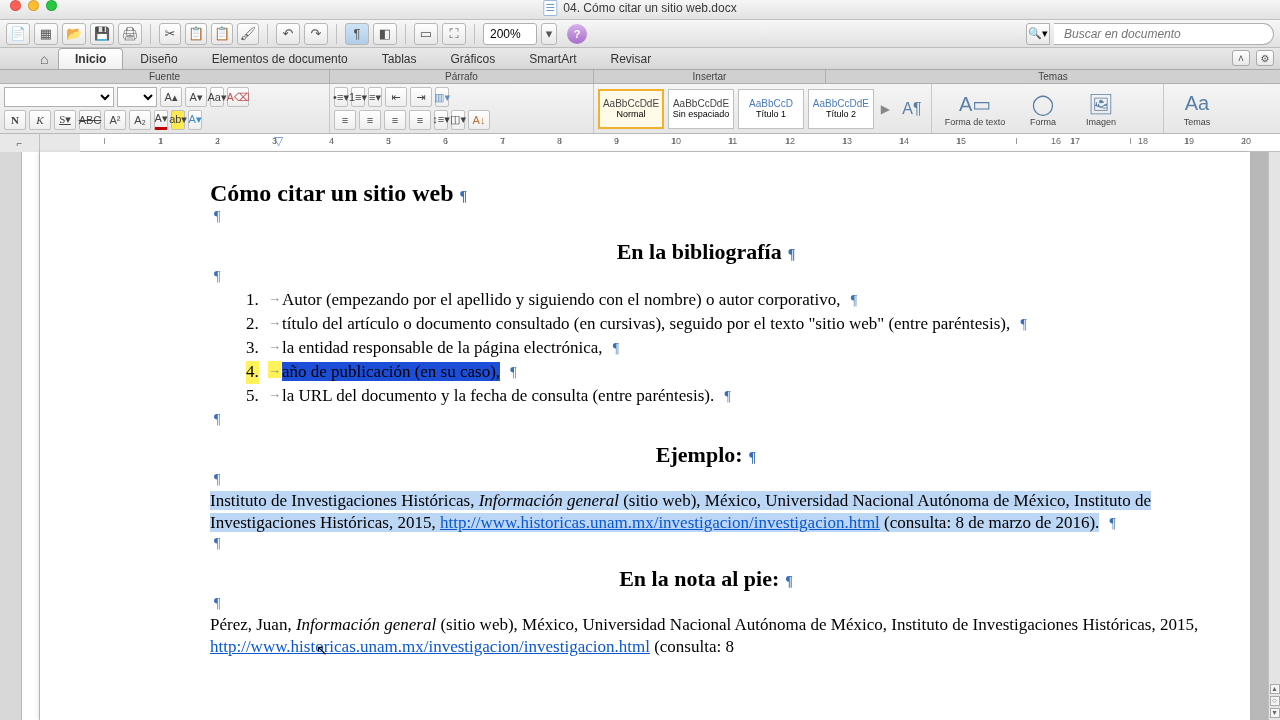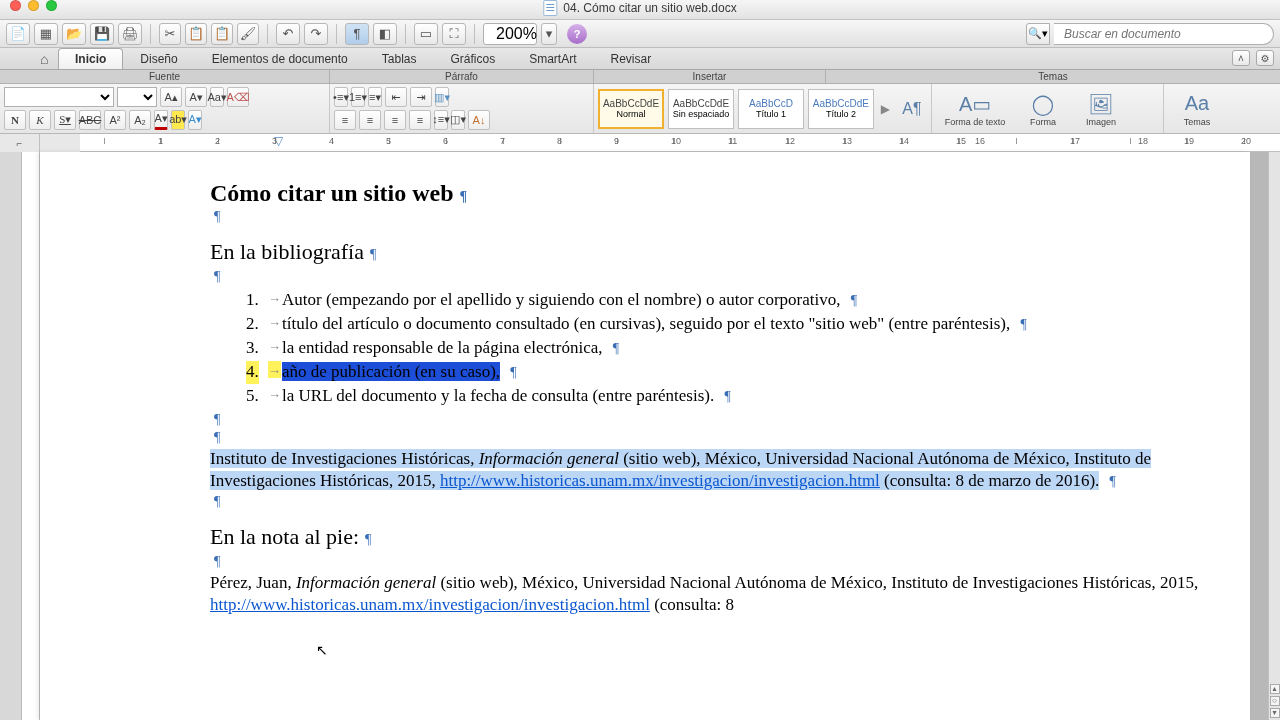--- a/index.html
+++ b/index.html
@@ -10,21 +10,21 @@
 .dot { width: 11px; height: 11px; border-radius: 50%; border: 0.5px solid rgba(0,0,0,.15); }
 .red{background:#ff5f57}.yellow{background:#febc2e}.green{background:#28c840}
 .titlecenter { position: absolute; left: 50%; transform: translateX(-50%); display: flex; align-items: center; gap: 6px; color: #3a3a3a; font-size: 12px; }
 .docicon { width: 14px; height: 16px; background: #fff; border: 1px solid #9cb8d8; border-radius: 1px; position: relative; }
 .docicon::after{content:"";position:absolute;top:3px;left:2px;right:2px;height:1px;background:#6d9ccf;box-shadow:0 3px 0 #6d9ccf,0 6px 0 #6d9ccf}
 
 .toolbar1 { height: 28px; background: linear-gradient(#f7f7f7,#e1e1e1); border-bottom: 1px solid #bdbdbd; display: flex; align-items: center; padding: 0 6px; gap: 4px; }
 .tbtn { width: 24px; height: 22px; border: 1px solid #b8b8b8; border-radius: 3px; background: linear-gradient(#fff,#e8e8e8); display: flex; align-items: center; justify-content: center; color: #555; font-size: 13px; }
 .tbtn.small{width:22px}
 .sep { width: 1px; height: 20px; background: #c0c0c0; margin: 0 4px; }
-.zoombox { height: 22px; border: 1px solid #b0b0b0; background: #fff; display: flex; align-items: center; padding: 0 12px; font-size: 16px; width: 54px; border-radius: 3px; }
+.zoombox { height: 22px; border: 1px solid #b0b0b0; background: #fff; display: flex; align-items: center; padding: 0 6px; font-size: 12px; width: 54px; border-radius: 3px; }
 .help { width: 20px; height: 20px; border-radius: 50%; background: linear-gradient(#d6b1ea,#a86ec9); color: #fff; display: flex; align-items: center; justify-content: center; font-weight: bold; margin-left: 6px; }
 .spacer { flex: 1; }
 .searchwrap { display: flex; align-items: center; gap: 4px; }
 .searchbtn { width: 24px; height: 22px; border: 1px solid #b0b0b0; border-radius: 3px 0 0 3px; background: linear-gradient(#fff,#e8e8e8); display:flex;align-items:center;justify-content:center; }
 .searchbox { width: 220px; height: 22px; border: 1px solid #b0b0b0; border-left:none; border-radius: 0 11px 11px 0; background: #fff; padding: 0 10px; font-size: 12px; color: #999; font-style: italic; }
 
 .tabs { height: 22px; background: linear-gradient(#e8e8e8,#d8d8d8); display: flex; align-items: flex-end; padding-left: 30px; border-bottom: 1px solid #a8a8a8; position: relative; }
 .homei { position:absolute; left:40px; top:3px; font-size:14px; color:#555; }
 .tab { padding: 3px 16px 3px 16px; font-size: 12px; color: #333; border: 1px solid transparent; border-bottom: none; cursor: pointer; }
 .tab.active { background: linear-gradient(#fff,#f0f0f0); border-color: #a8a8a8; border-radius: 4px 4px 0 0; font-weight: bold; }
@@ -62,21 +62,21 @@
 .ruler .tick { position: absolute; top: 4px; border-left: 1px solid #999; height: 6px; }
 .ruler .num { position: absolute; top: 2px; font-size: 9px; }
 .rindent { position: absolute; top: 0; font-size: 12px; color: #5b8fd0; }
 
 .docarea { position: absolute; top: 152px; left: 0; right: 12px; bottom: 0; background: #b8b8b8; display: flex; }
 .vruler { width: 18px; background: #fff; border-right: 1px solid #c0c0c0; margin-left: 22px; }
 .page { background: #fff; margin-left: 0; width: 1210px; padding: 28px 48px 0 170px; font-family: Georgia, 'Times New Roman', serif; color: #000; overflow: hidden; box-shadow: -2px 0 4px rgba(0,0,0,.1); }
 .leftgray{position:absolute;left:0;top:0;width:22px;bottom:0;background:#d8d8d8;border-right:1px solid #bbb}
 
 .page h1 { font-size: 24px; font-weight: bold; margin-bottom: 0; }
-.page h2 { font-size: 22px; font-weight: normal; margin: 14px 0 4px; }
+.page h2 { font-size: 22px; font-weight: bold; margin: 14px 0 4px; text-align: center; }
 .pil { color: #3b6fb5; font-size: 14px; display: inline-block; margin-left: 6px; }
 .para-pil { color: #3b6fb5; font-size: 14px; margin: 2px 0 2px 4px; }
 .content { font-size: 17px; line-height: 1.35; }
 ol.steps { list-style: none; margin: 4px 0 4px 36px; }
 ol.steps li { position: relative; padding-left: 36px; margin: 1px 0; }
 ol.steps li .num { position: absolute; left: 0; }
 ol.steps li .arr { position: absolute; left: 22px; color: #888; font-size: 13px; }
 .hl { background: #fff25a; }
 .hl-line { background: #1d4ed8; display: inline; }
 .sel { background: #bcd6f5; }
@@ -278,21 +278,21 @@
       <div class="num" style="left: 648px;">11</div>
       <div class="tick" style="left: 708px;"></div>
       <div class="num" style="left: 705px;">12</div>
       <div class="tick" style="left: 765px;"></div>
       <div class="num" style="left: 762px;">13</div>
       <div class="tick" style="left: 822px;"></div>
       <div class="num" style="left: 819px;">14</div>
       <div class="tick" style="left: 879px;"></div>
       <div class="num" style="left: 876px;">15</div>
       <div class="tick" style="left: 936px;"></div>
-      <div class="num" style="left: 895px;">16</div>
+      <div class="num" style="left: 971px;">16</div>
       <div class="tick" style="left: 993px;"></div>
       <div class="num" style="left: 990px;">17</div>
       <div class="tick" style="left: 1050px;"></div>
       <div class="num" style="left: 1058px;">18</div>
       <div class="tick" style="left: 1107px;"></div>
       <div class="num" style="left: 1104px;">19</div>
       <div class="tick" style="left: 1164px;"></div>
       <div class="num" style="left: 1161px;">20</div>
     </div>
 </div>
@@ -308,20 +308,21 @@
     <div class="content">
       <ol class="steps">
         <li><span class="num">1.</span><span class="arr">→</span><span>Autor (empezando por el apellido y siguiendo con el nombre) o autor corporativo,</span> <span class="pil">¶</span></li>
         <li><span class="num">2.</span><span class="arr">→</span><span>título del artículo o documento consultado (en cursivas), seguido por el texto "sitio web" (entre paréntesis),</span> <span class="pil">¶</span></li>
         <li><span class="num">3.</span><span class="arr">→</span><span>la entidad responsable de la página electrónica,</span> <span class="pil">¶</span></li>
         <li><span class="num hl">4.</span><span class="arr hl">→</span><span class="hl-line">año de publicación (en su caso),</span> <span class="pil">¶</span></li>
         <li><span class="num">5.</span><span class="arr">→</span><span>la URL del documento y la fecha de consulta (entre paréntesis).</span> <span class="pil">¶</span></li>
       </ol>
     </div>
     <div class="para-pil">¶</div>
+    <h2><span>Ejemplo:</span><span class="pil">¶</span></h2>
     <div class="para-pil">¶</div>
     <div class="content" style="line-height:1.3">
       <span class="sel"><span>Instituto de Investigaciones Históricas, </span><span class="emit">Información general</span><span> (sitio web), México, Universidad Nacional Autónoma de México, Instituto de Investigaciones Históricas, 2015, </span><span class="link">http://www.historicas.unam.mx/investigacion/investigacion.html</span><span> (consulta: 8 de marzo de 2016).</span></span> <span class="pil">¶</span>
     </div>
     <div class="para-pil">¶</div>
     <h2><span>En la nota al pie:</span><span class="pil">¶</span></h2>
     <div class="para-pil">¶</div>
     <div class="content" style="line-height:1.3">
       <span>Pérez, Juan, </span><span class="emit">Información general</span><span> (sitio web), México, Universidad Nacional Autónoma de México, Instituto de Investigaciones Históricas, 2015, </span><span class="link">http://www.historicas.unam.mx/investigacion/investigacion.html</span><span> (consulta: 8</span>
     </div>

